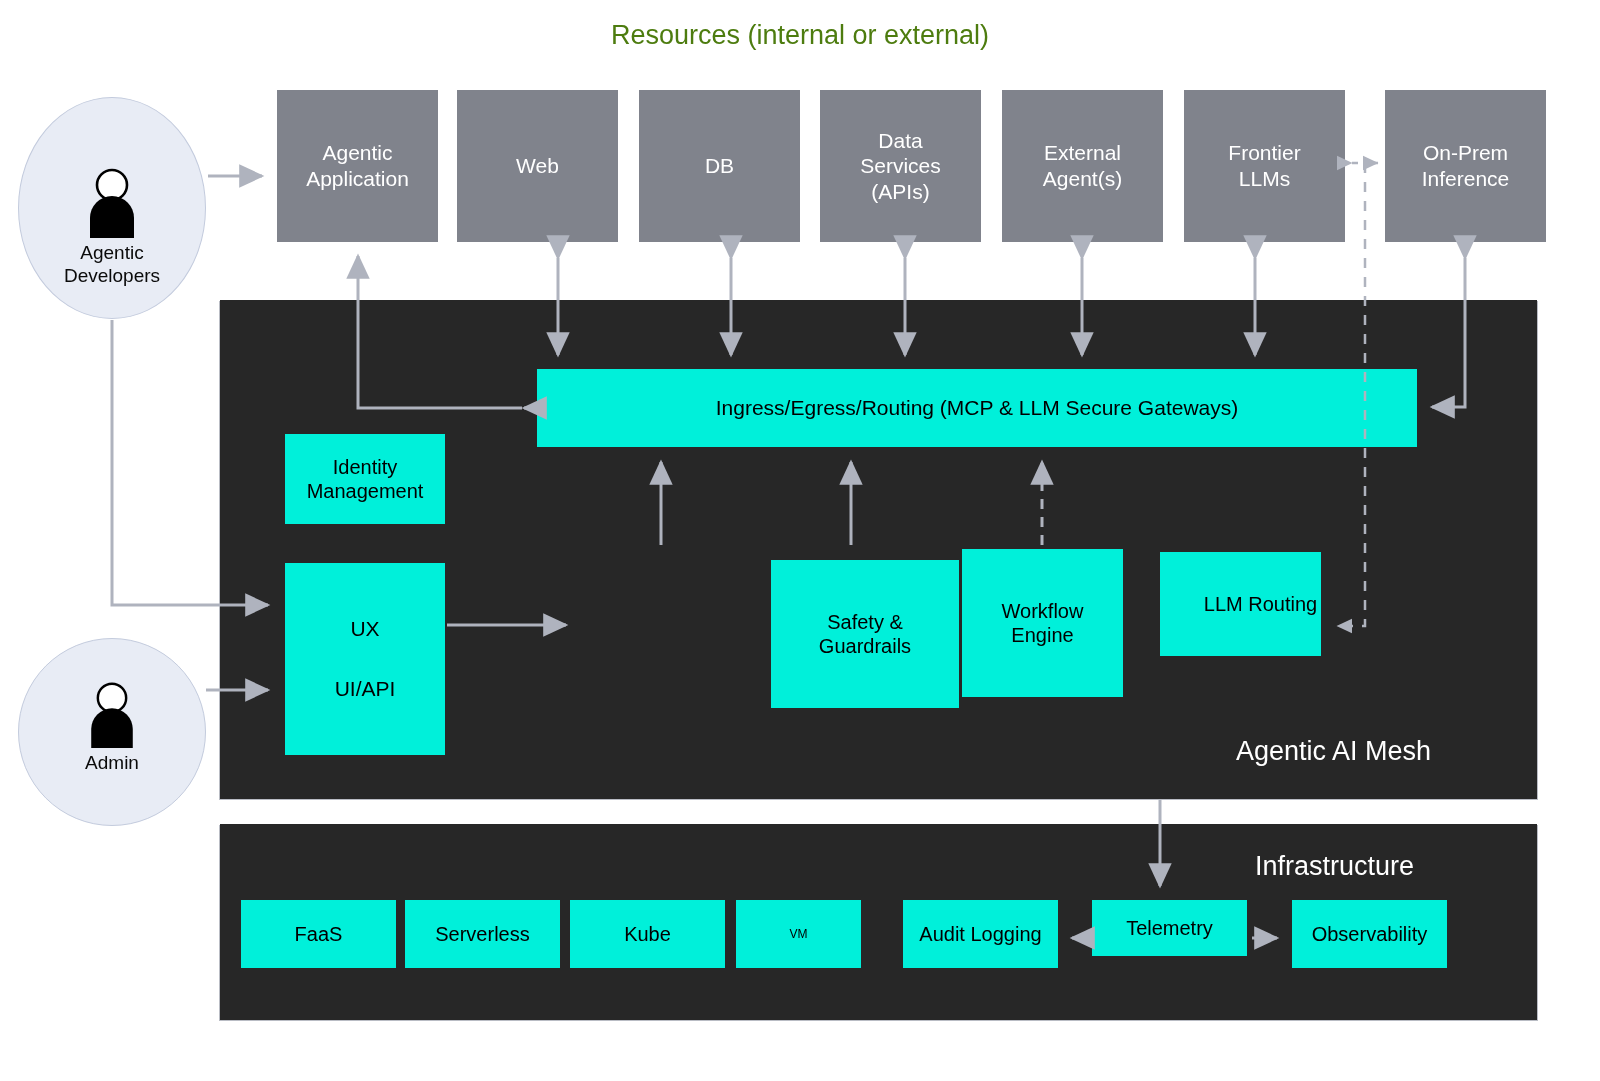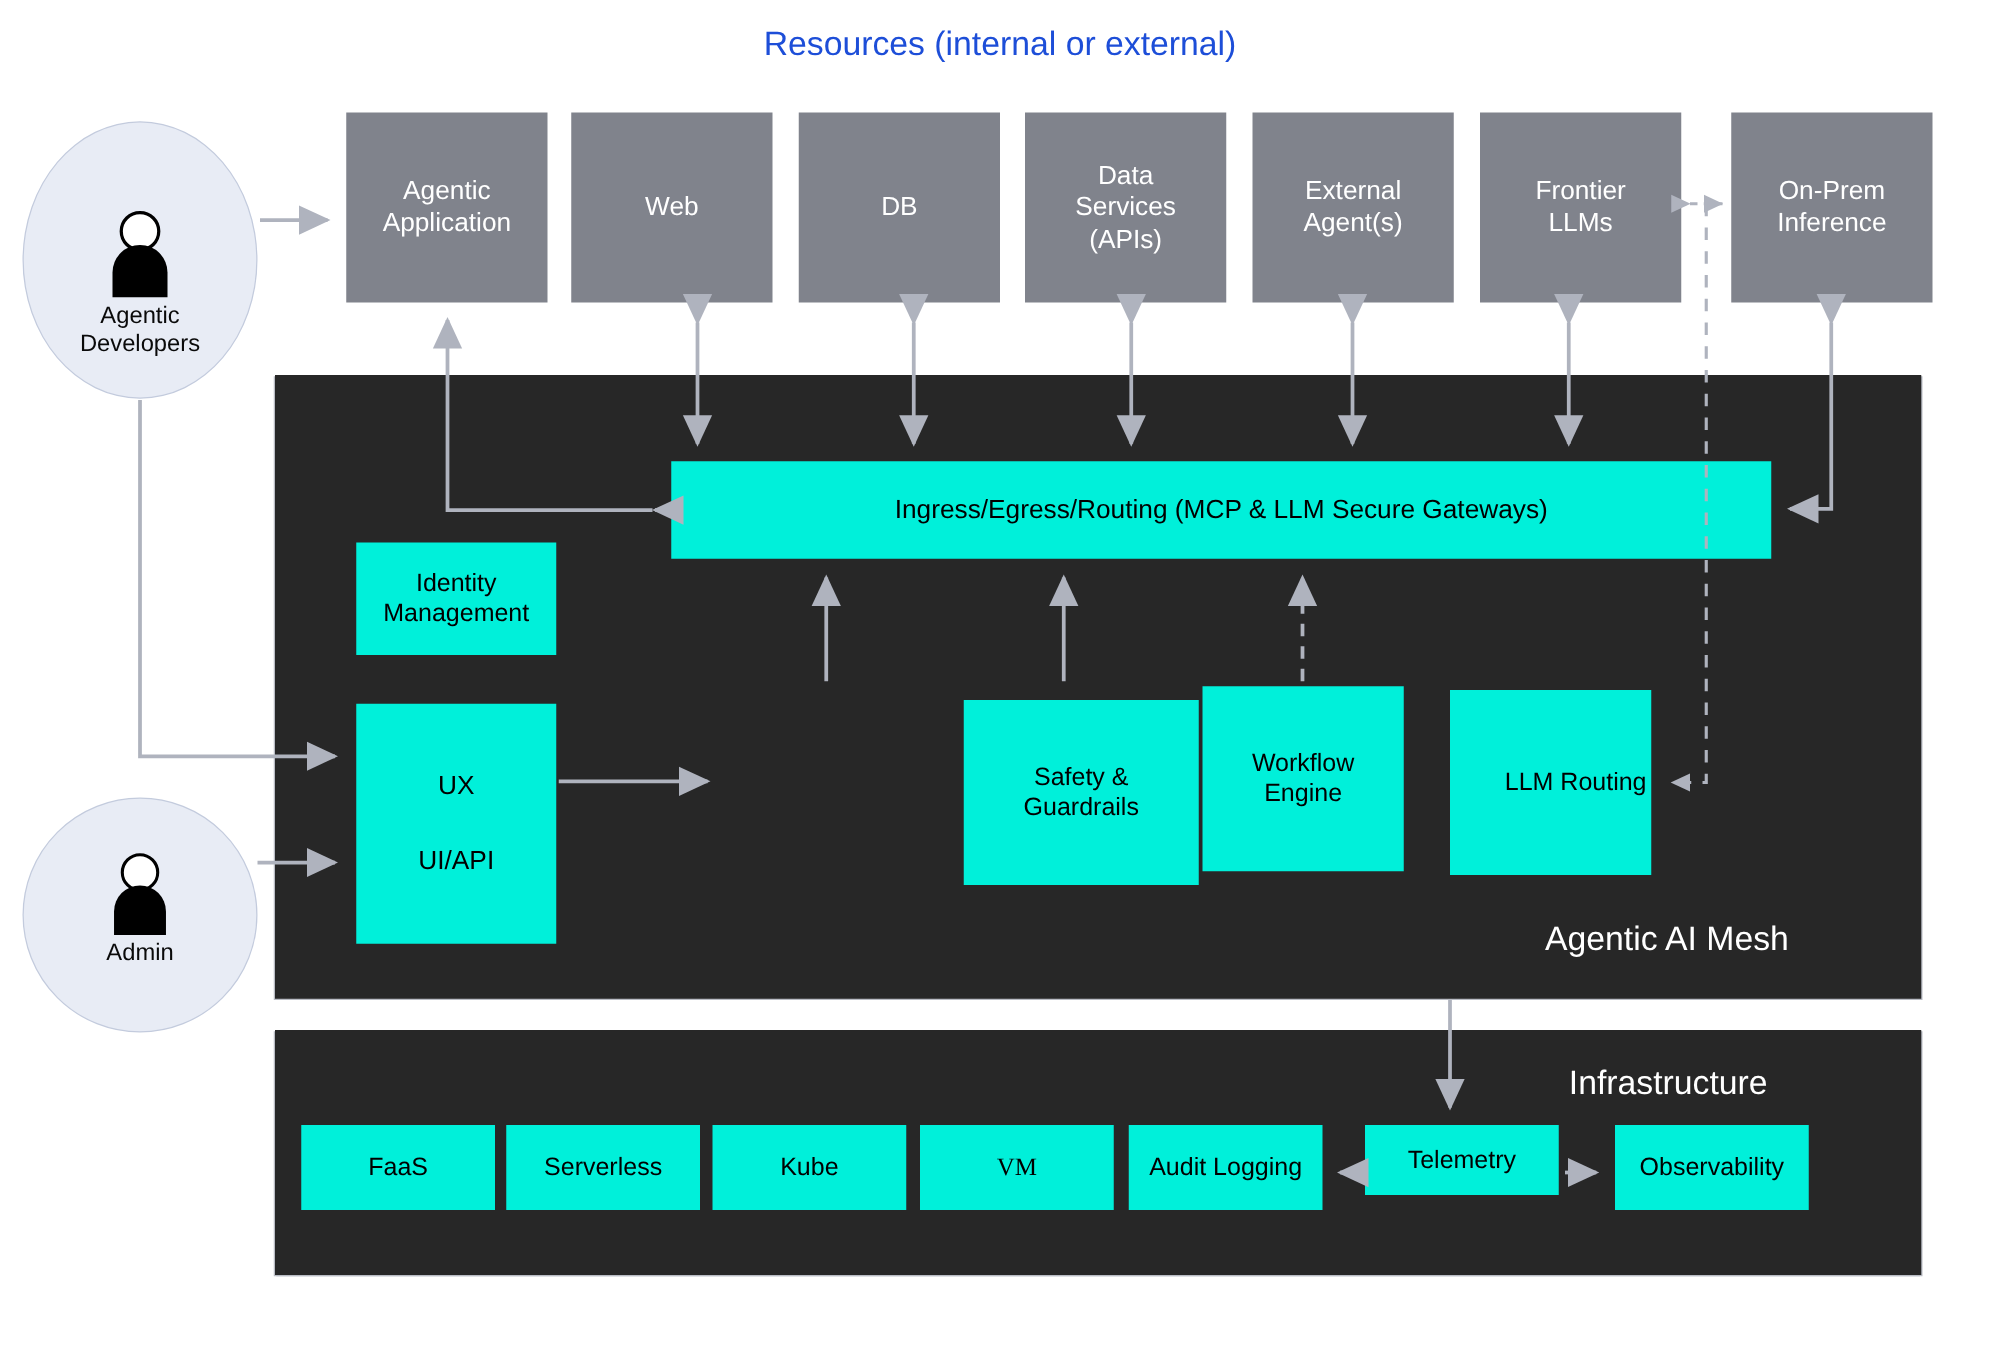--- a/index.html
+++ b/index.html
@@ -12,21 +12,21 @@
   #stage { position: relative; width: 1600px; height: 1081px; }
 
   svg#wires { position: absolute; inset: 0; width: 1600px; height: 1081px; pointer-events: none; z-index: 5; }
 
   .node { position: absolute; display: flex; align-items: center; justify-content: center;
           text-align: center; line-height: 1.22; }
 
   
   .diagram-title {
     position: absolute; left: 0; top: 20px; width: 1600px;
-    text-align: center; font-size: 27px; color: #1d4ed8; font-weight: 400;
+    text-align: center; font-size: 27px; color: #4d7c0f; font-weight: 400;
   }
 
   
   .res {
     background: #80838c; color: #ffffff; font-size: 21px; z-index: 3;
   }
 
   
   .panel {
     position: absolute; background: #272727; z-index: 1;
@@ -134,34 +134,34 @@
   <div class="node cy" style="left:771px; top:560px; width:188px; height:148px; font-size:20px;">
     <div>
       <span>Safety &amp;</span><br><span>Guardrails</span>
     </div>
   </div>
   <div class="node cy" style="left:962px; top:549px; width:161px; height:148px; font-size:20px;">
     <div>
       <span>Workflow</span><br><span>Engine</span>
     </div>
   </div>
-  <div class="node cy" style="left:1160px; top:552px; width:161px; height:148px; font-size:20px;padding-left:40px;">
+  <div class="node cy" style="left:1160px; top:552px; width:161px; height:104px; font-size:20px;padding-left:40px;">
     <div>LLM Routing</div>
   </div>
 
   <div class="node cy" style="left:241px; top:900px; width:155px; height:68px; font-size:20px;">
     <div>FaaS</div>
   </div>
   <div class="node cy" style="left:405px; top:900px; width:155px; height:68px; font-size:20px;">
     <div>Serverless</div>
   </div>
   <div class="node cy" style="left:570px; top:900px; width:155px; height:68px; font-size:20px;">
     <div>Kube</div>
   </div>
-  <div class="node cy" style="left:736px; top:900px; width:155px; height:68px; font-size:20px;font-family:Liberation Serif, serif;">
+  <div class="node cy" style="left:736px; top:900px; width:125px; height:68px; font-size:12px;">
     <div>VM</div>
   </div>
   <div class="node cy" style="left:903px; top:900px; width:155px; height:68px; font-size:20px;">
     <div>Audit Logging</div>
   </div>
   <div class="node cy" style="left:1092px; top:900px; width:155px; height:56px; font-size:20px;">
     <div>Telemetry</div>
   </div>
   <div class="node cy" style="left:1292px; top:900px; width:155px; height:68px; font-size:20px;">
     <div>Observability</div>

